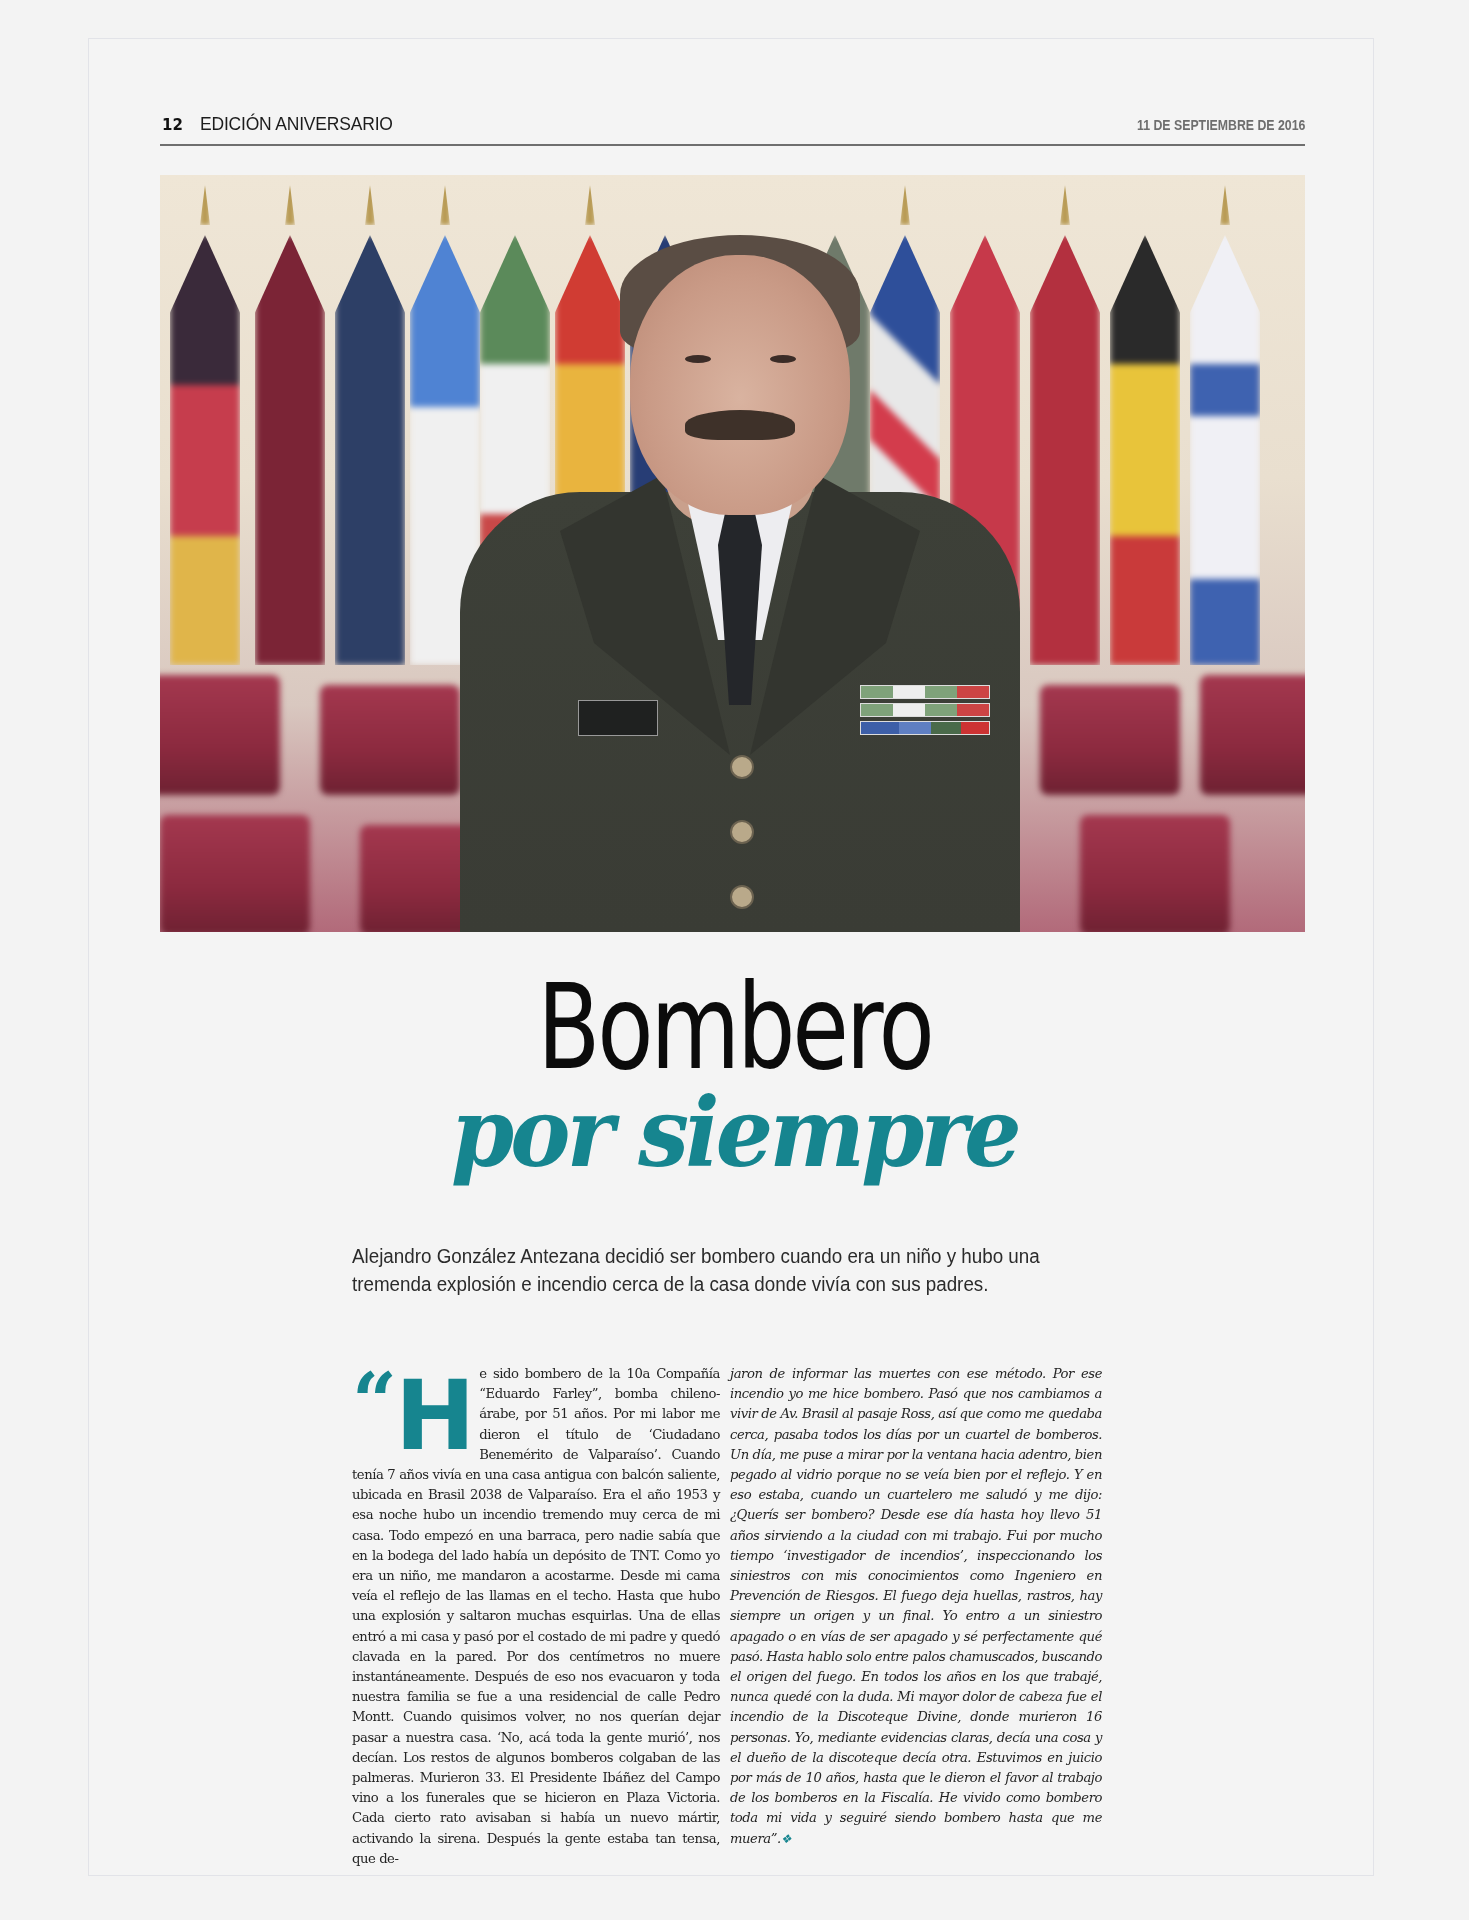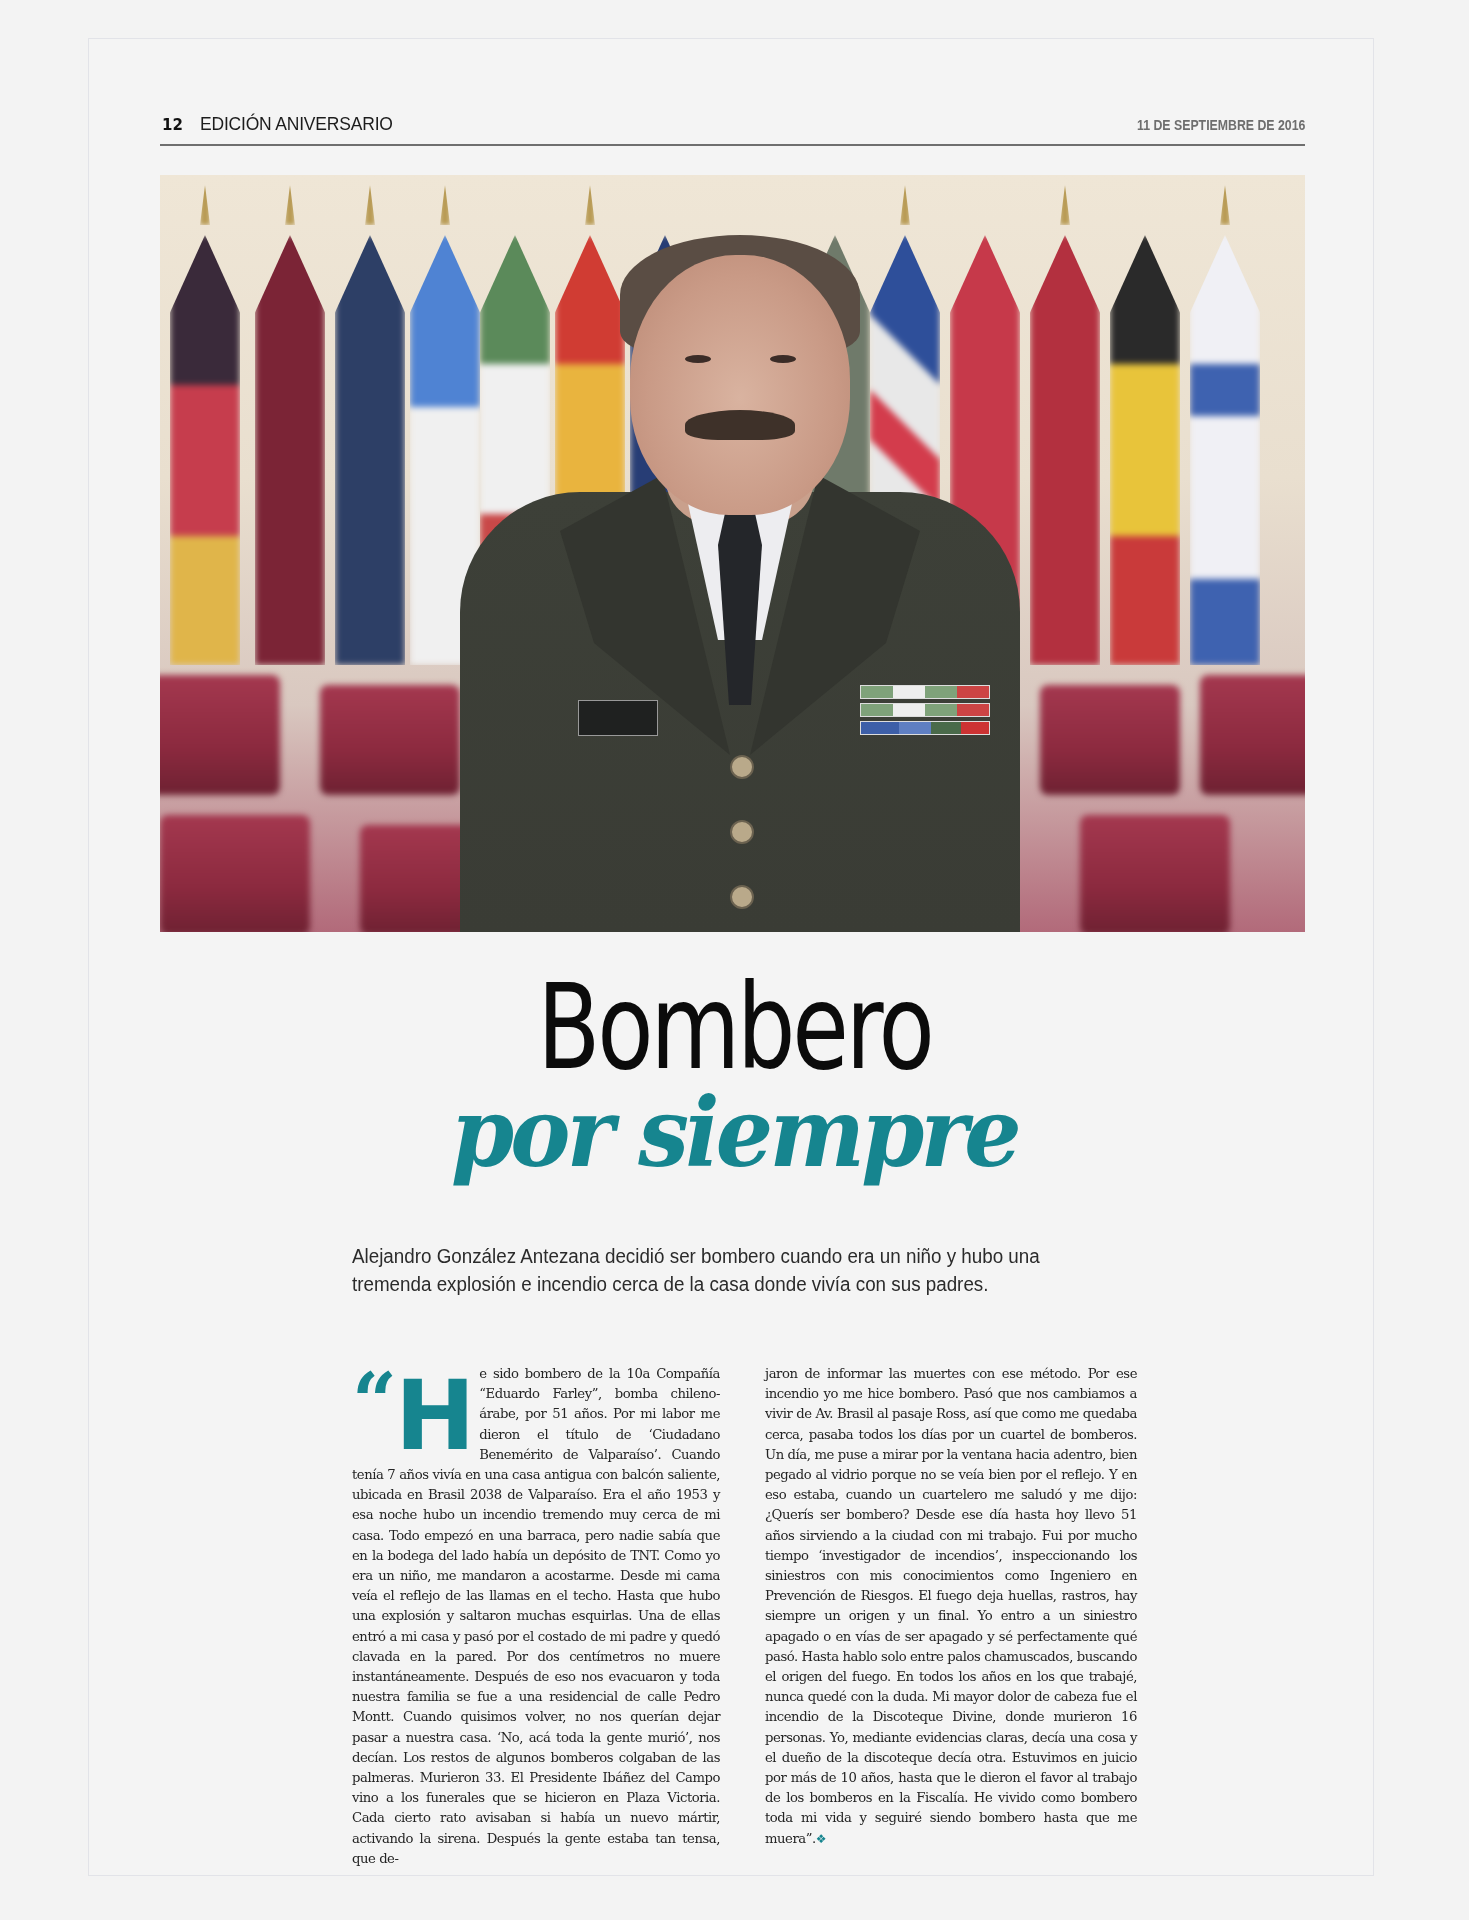--- a/index.html
+++ b/index.html
@@ -175,21 +175,21 @@
     position: absolute;
     top: 1364px;
     font-family: "DejaVu Serif", serif;
     font-size: 13.2px;
     line-height: 20.2px;
     color: #242424;
     text-align: justify;
     letter-spacing: -0.45px;
   }
   .col-left { left: 352px; width: 368px; }
-  .col-right { left: 765px; width: 372px; }
+  .col-right { left: 730px; width: 372px; font-style: italic; }
   .dropquote {
     float: left;
     font-family: "DejaVu Serif", serif;
     font-weight: bold;
     color: #16858f;
     font-size: 74px;
     line-height: 80px;
     height: 98px;
     margin: 2px 6px 0 0;
     letter-spacing: -2px;

